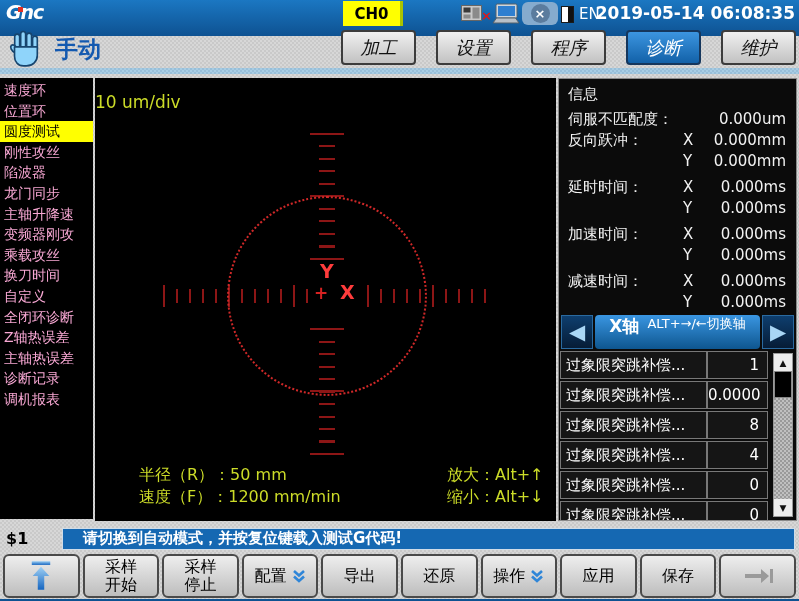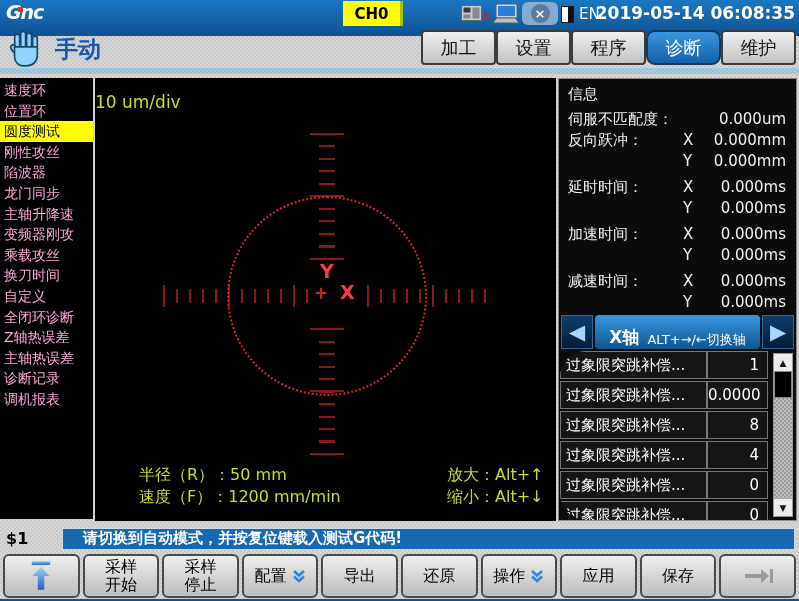--- a/index.html
+++ b/index.html
@@ -29,25 +29,25 @@
   .close-circle{width:19px;height:19px;border-radius:50%;background:#5b7c9e;color:#fff;
     font-weight:bold;font-size:13px;line-height:19px;text-align:center;}
   .icon-book{position:absolute;left:561px;top:6px;width:11px;height:15px;background:#fff;
     border:1px solid #1a1a1a;box-shadow:inset -5px 0 0 #111;}
   .lang{position:absolute;left:579px;top:5px;color:#fff;font-size:15px;}
   .datetime{position:absolute;right:4px;top:3px;color:#fff;font-weight:bold;font-size:17px;white-space:nowrap;}
   
   .moderow{position:absolute;left:0;top:28px;width:799px;height:40px;}
   .hand{position:absolute;left:8px;top:30px;width:35px;height:38px;}
   .mode-label{position:absolute;left:55px;top:34px;color:#1359b0;font-size:23px;font-weight:bold;}
-  .tabbar{position:absolute;right:3px;top:30px;display:flex;gap:0;}
+  .tabbar{position:absolute;right:3px;top:30px;display:flex;gap:20px;font-style:italic;}
   .tab{width:75px;height:35px;display:flex;align-items:center;justify-content:center;
     font-size:18px;color:#111;background:linear-gradient(#f0f0f0,#c2c2c2);
     border:2px solid #3c3c3c;border-radius:4px;box-sizing:border-box;cursor:pointer;}
-  .tab.active{background:linear-gradient(#3c95e0,#1261a8);color:#fff;border-color:#15365c;border-radius:9px;}
+  .tab.active{background:linear-gradient(#3c95e0,#1261a8);color:#fff;border-color:#15365c;}
   .sep-strip{position:absolute;left:0;top:68px;width:799px;height:6px;
     background-color:#a8cde4;
     background-image:linear-gradient(45deg,#98bed8 25%,transparent 25%,transparent 75%,#98bed8 75%),
       linear-gradient(45deg,#98bed8 25%,transparent 25%,transparent 75%,#98bed8 75%);
     background-size:4px 4px;background-position:0 0,2px 2px;}
   
   .sidebar{position:absolute;left:0;top:78px;width:93px;height:441px;background:#000;
     padding-top:2px;box-sizing:border-box;}
   .side-item{height:20.6px;line-height:20.6px;color:#f9a8d4;font-size:14px;padding-left:4px;
     white-space:nowrap;cursor:pointer;}
@@ -90,25 +90,25 @@
   .info-label{position:absolute;left:9px;white-space:nowrap;}
   .info-axis{position:absolute;left:124px;}
   .info-value{position:absolute;right:10px;}
   .axis-switch{position:absolute;left:0;top:236px;width:237px;height:34px;}
   .as-btn{position:absolute;top:0;width:32px;height:34px;box-sizing:border-box;cursor:pointer;
     background:linear-gradient(#0e3e6e,#061c36);border:1px solid #2a6aa0;color:#a9d6f5;
     font-size:21px;display:flex;align-items:center;justify-content:center;}
   .as-btn.left{left:2px;}
   .as-btn.right{right:2px;}
   .as-bar{position:absolute;left:36px;right:36px;top:0;height:34px;border-radius:4px;
-    background:linear-gradient(#3a96e2,#0e568f);display:flex;align-items:flex-end;
+    background:linear-gradient(#3a96e2,#0e568f);display:flex;align-items:flex-start;
     justify-content:center;gap:8px;color:#fff;white-space:nowrap;}
   .as-axis{font-weight:bold;font-size:17px;}
   .as-hint{font-size:13px;}
-  .ptable{position:absolute;left:1px;top:272px;width:235px;height:169px;overflow:hidden;border-radius:26px;}
+  .ptable{position:absolute;left:1px;top:272px;width:235px;height:169px;overflow:hidden;}
   .t-row{height:28px;margin-bottom:2px;margin-right:27px;display:flex;align-items:center;
     background:#151515;border:1px solid #787878;box-sizing:border-box;
     color:#fff;font-size:15px;cursor:pointer;}
   .t-label{flex:0 0 140px;padding-left:5px;border-right:2px solid #787878;height:100%;
     display:flex;align-items:center;white-space:nowrap;overflow:hidden;}
   .t-value{flex:1;text-align:right;padding-right:8px;}
   .vscroll{position:absolute;right:3px;top:274px;width:20px;height:164px;border:1px solid #999;
     box-sizing:border-box;
     background-color:#9a9a9a;
     background-image:linear-gradient(45deg,#c0c0c0 25%,transparent 25%,transparent 75%,#c0c0c0 75%),

